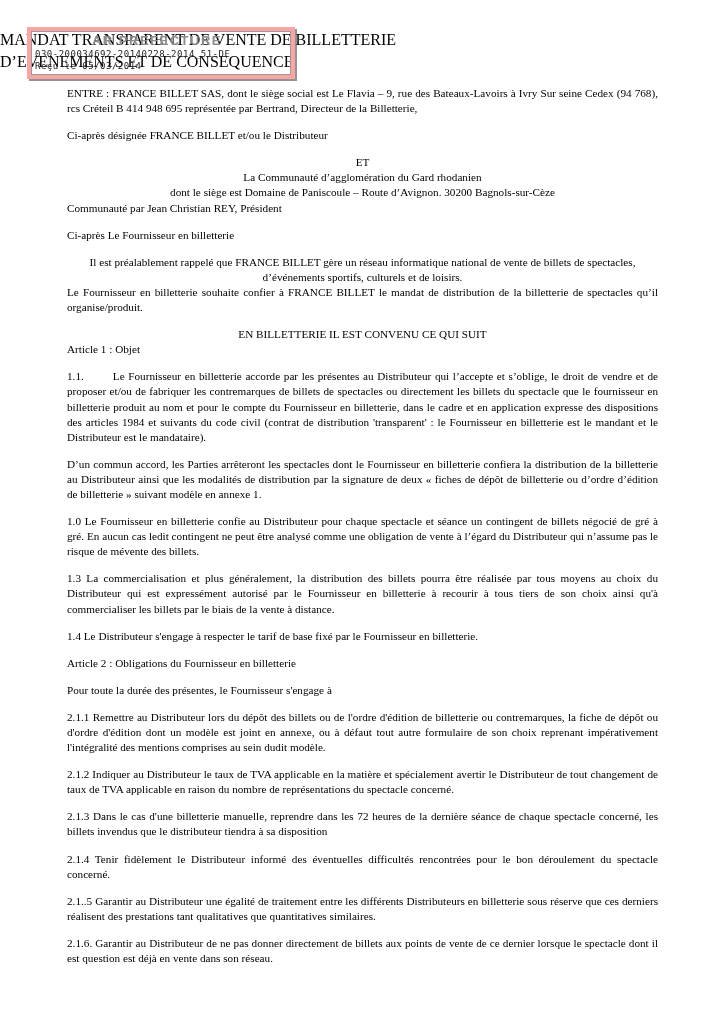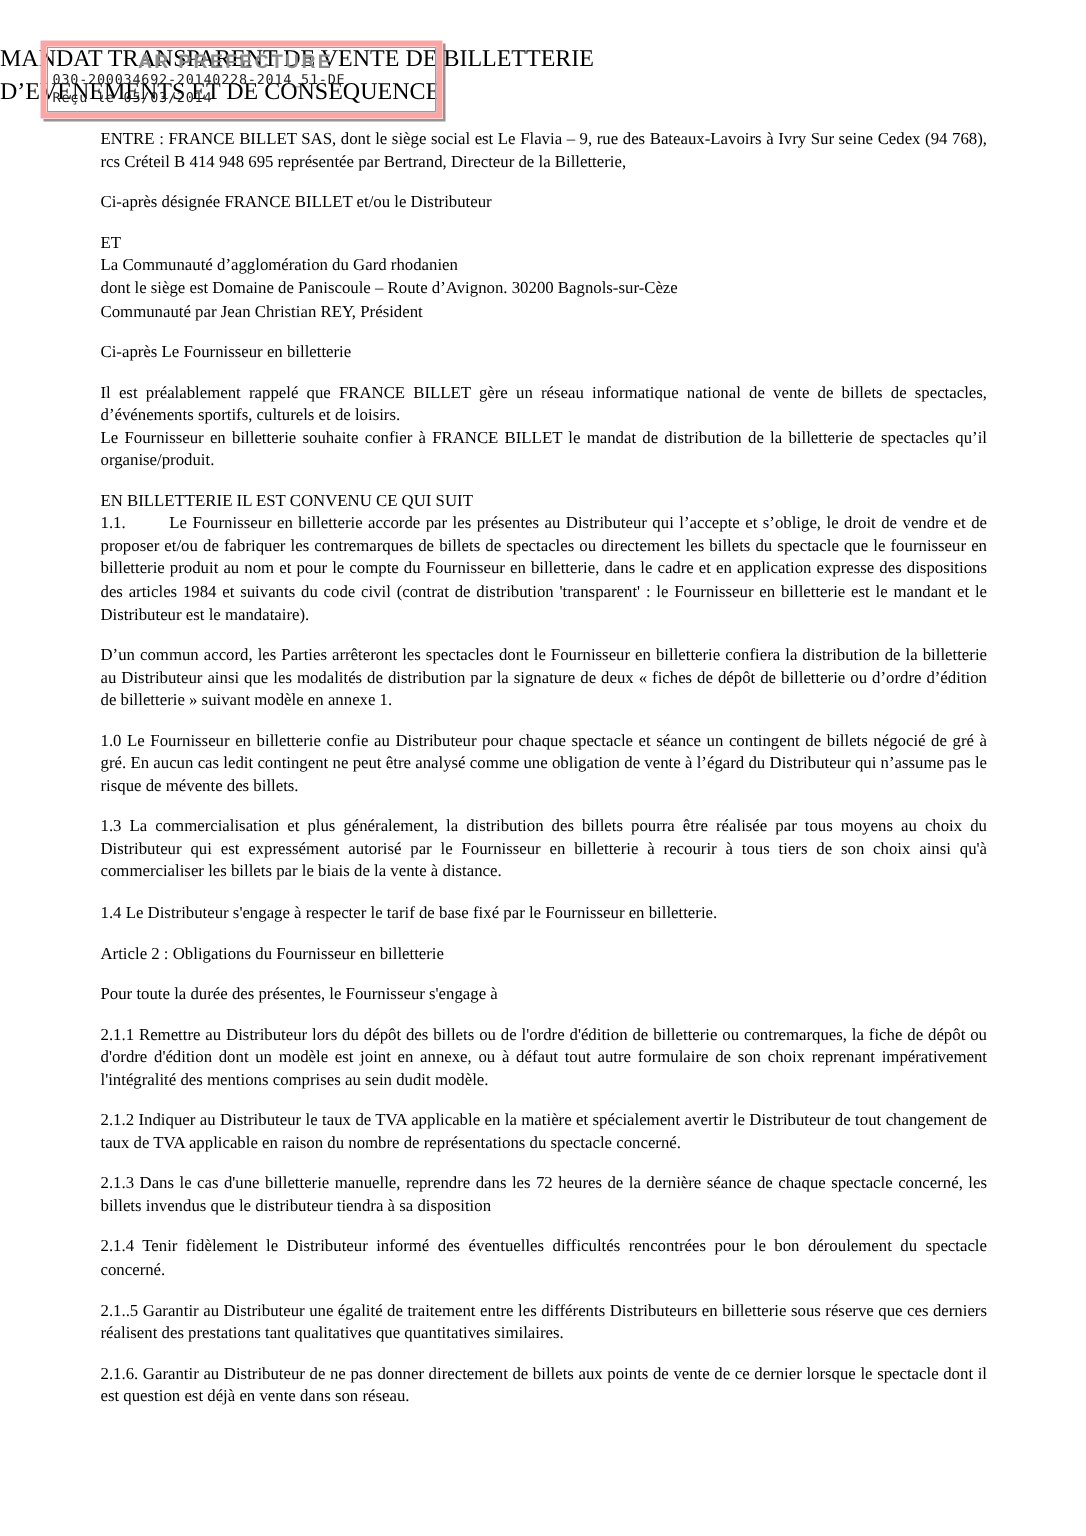--- a/index.html
+++ b/index.html
@@ -57,21 +57,21 @@
     position: absolute;
     top: 86px;
     left: 67px;
     width: 591px;
     font-size: 11.2px;
     line-height: 15.1px;
     color: #000;
   }
   .content p { margin: 0; }
   p.para { margin-bottom: 12px; }
-  p.line { margin-bottom: 0; }
+  p.line { margin-bottom: 0; text-align: center; }
   .justify { text-align: justify; }
   .gap-top { margin-top: 15px; }
 </style>
 </head>
 <body>
 
 <div class="page">
 
   <div class="stamp">
     <div class="stamp-title">AR PREFECTURE</div>
@@ -88,20 +88,21 @@
     <p class="para justify">ENTRE : FRANCE BILLET SAS, dont le siège social est Le Flavia – 9, rue des Bateaux-Lavoirs à Ivry Sur seine Cedex (94 768), rcs Créteil B 414 948 695 représentée par Bertrand, Directeur de la Billetterie,</p>
     <p class="para">Ci-après désignée FRANCE BILLET et/ou le Distributeur</p>
     <p class="line">ET</p>
     <p class="line">La Communauté d’agglomération du Gard rhodanien</p>
     <p class="line">dont le siège est Domaine de Paniscoule – Route d’Avignon. 30200 Bagnols-sur-Cèze</p>
     <p class="para">Communauté par Jean Christian REY, Président</p>
     <p class="para">Ci-après Le Fournisseur en billetterie</p>
     <p class="line justify">Il est préalablement rappelé que FRANCE BILLET gère un réseau informatique national de vente de billets de spectacles, d’événements sportifs, culturels et de loisirs.</p>
     <p class="para justify">Le Fournisseur en billetterie souhaite confier à FRANCE BILLET le mandat de distribution de la billetterie de spectacles qu’il organise/produit.</p>
     <p class="line">EN BILLETTERIE IL EST CONVENU CE QUI SUIT</p>
+    <p class="para">Article 1 : Objet</p>
     <p class="para justify">1.1.&nbsp;&nbsp;&nbsp;&nbsp;&nbsp;&nbsp;&nbsp;&nbsp;Le Fournisseur en billetterie accorde par les présentes au Distributeur qui l’accepte et s’oblige, le droit de vendre et de proposer et/ou de fabriquer les contremarques de billets de spectacles ou directement les billets du spectacle que le fournisseur en billetterie produit au nom et pour le compte du Fournisseur en billetterie, dans le cadre et en application expresse des dispositions des articles 1984 et suivants du code civil (contrat de distribution 'transparent' : le Fournisseur en billetterie est le mandant et le Distributeur est le mandataire).</p>
     <p class="para justify">D’un commun accord, les Parties arrêteront les spectacles dont le Fournisseur en billetterie confiera la distribution de la billetterie au Distributeur ainsi que les modalités de distribution par la signature de deux « fiches de dépôt de billetterie ou d’ordre d’édition de billetterie » suivant modèle en annexe 1.</p>
     <p class="para justify">1.0 Le Fournisseur en billetterie confie au Distributeur pour chaque spectacle et séance un contingent de billets négocié de gré à gré. En aucun cas ledit contingent ne peut être analysé comme une obligation de vente à l’égard du Distributeur qui n’assume pas le risque de mévente des billets.</p>
     <p class="para justify">1.3 La commercialisation et plus généralement, la distribution des billets pourra être réalisée par tous moyens au choix du Distributeur qui est expressément autorisé par le Fournisseur en billetterie à recourir à tous tiers de son choix ainsi qu'à commercialiser les billets par le biais de la vente à distance.</p>
     <p class="para">1.4 Le Distributeur s'engage à respecter le tarif de base fixé par le Fournisseur en billetterie.</p>
     <p class="para gap-top">Article 2 : Obligations du Fournisseur en billetterie</p>
     <p class="para">Pour toute la durée des présentes, le Fournisseur s'engage à</p>
     <p class="para justify">2.1.1 Remettre au Distributeur lors du dépôt des billets ou de l'ordre d'édition de billetterie ou contremarques, la fiche de dépôt ou d'ordre d'édition dont un modèle est joint en annexe, ou à défaut tout autre formulaire de son choix reprenant impérativement l'intégralité des mentions comprises au sein dudit modèle.</p>
     <p class="para justify">2.1.2 Indiquer au Distributeur le taux de TVA applicable en la matière et spécialement avertir le Distributeur de tout changement de taux de TVA applicable en raison du nombre de représentations du spectacle concerné.</p>
     <p class="para justify">2.1.3 Dans le cas d'une billetterie manuelle, reprendre dans les  72 heures de la dernière séance de chaque spectacle concerné, les billets invendus que le distributeur tiendra à sa  disposition</p>

